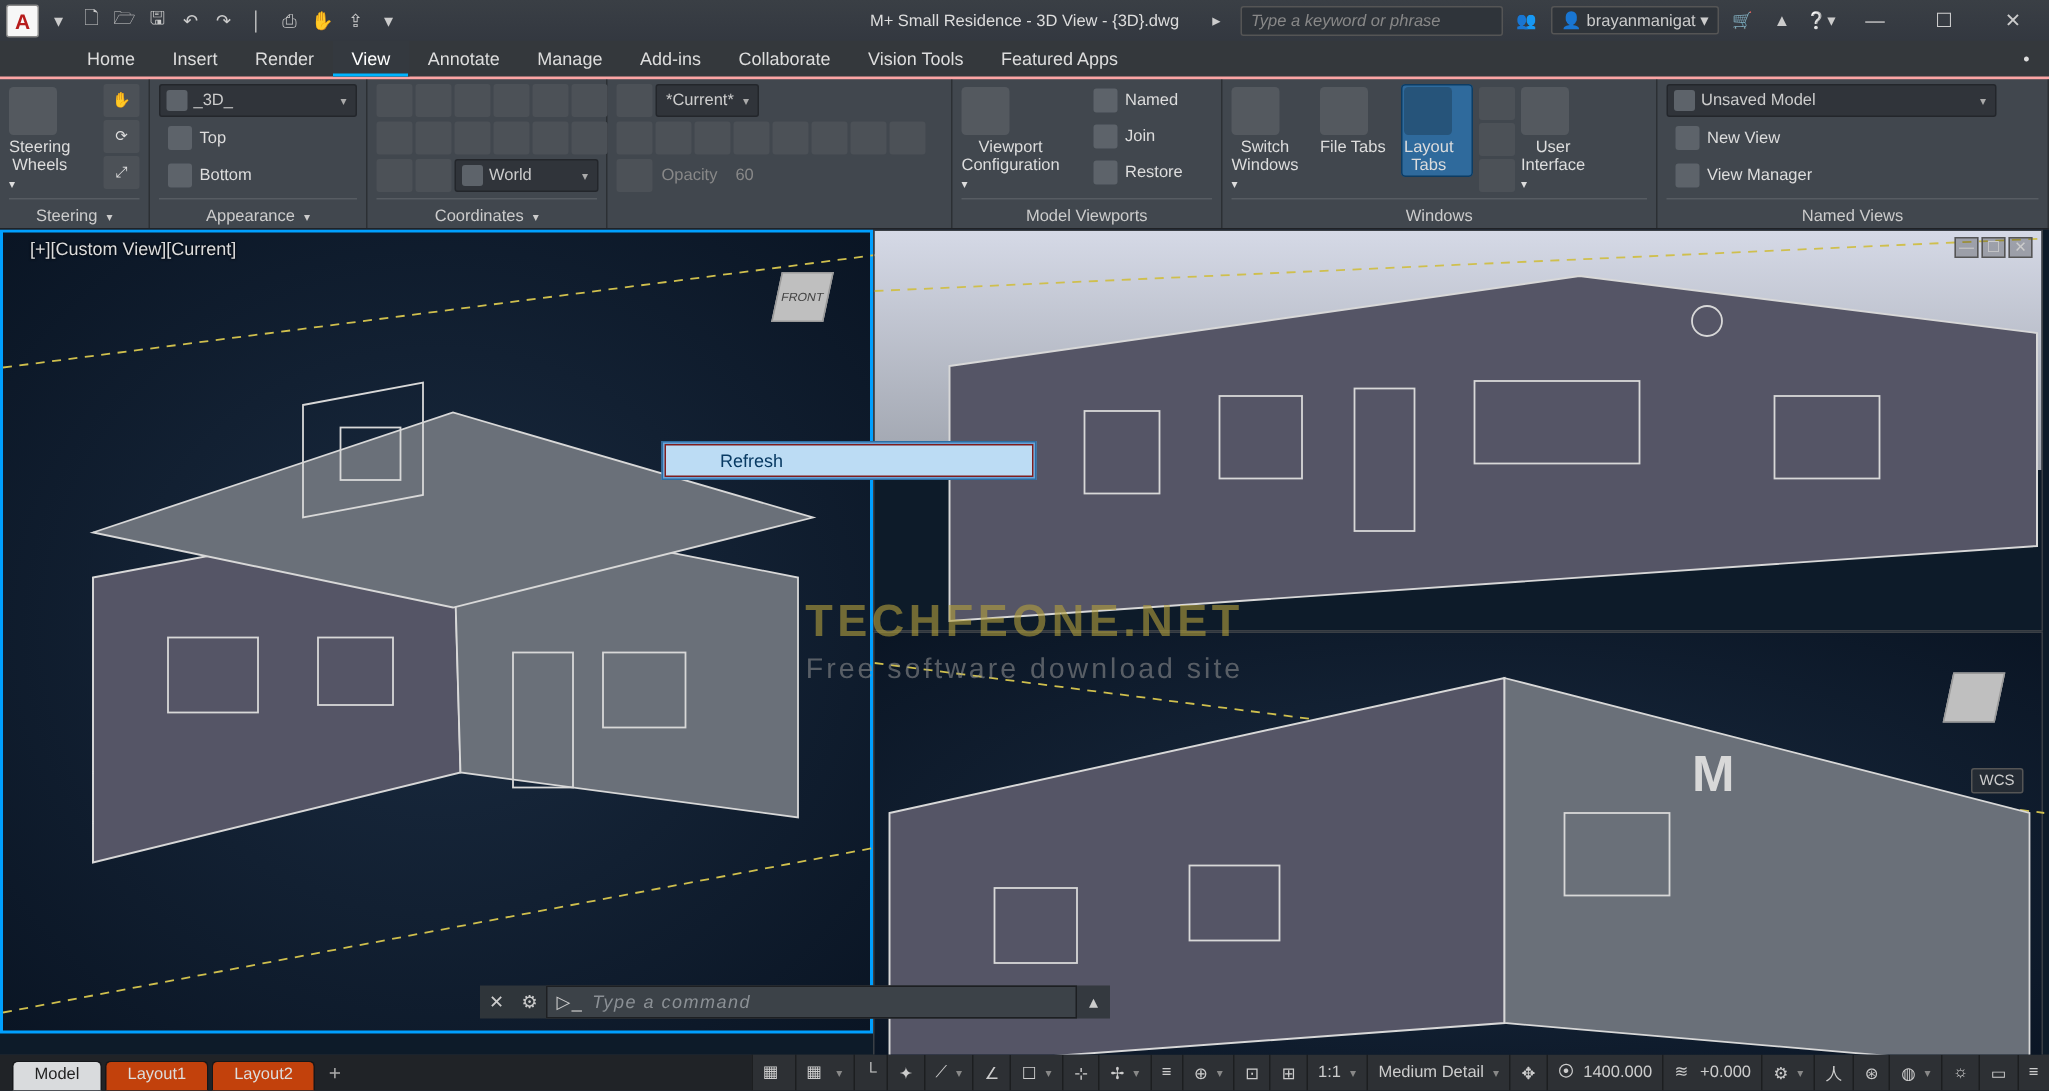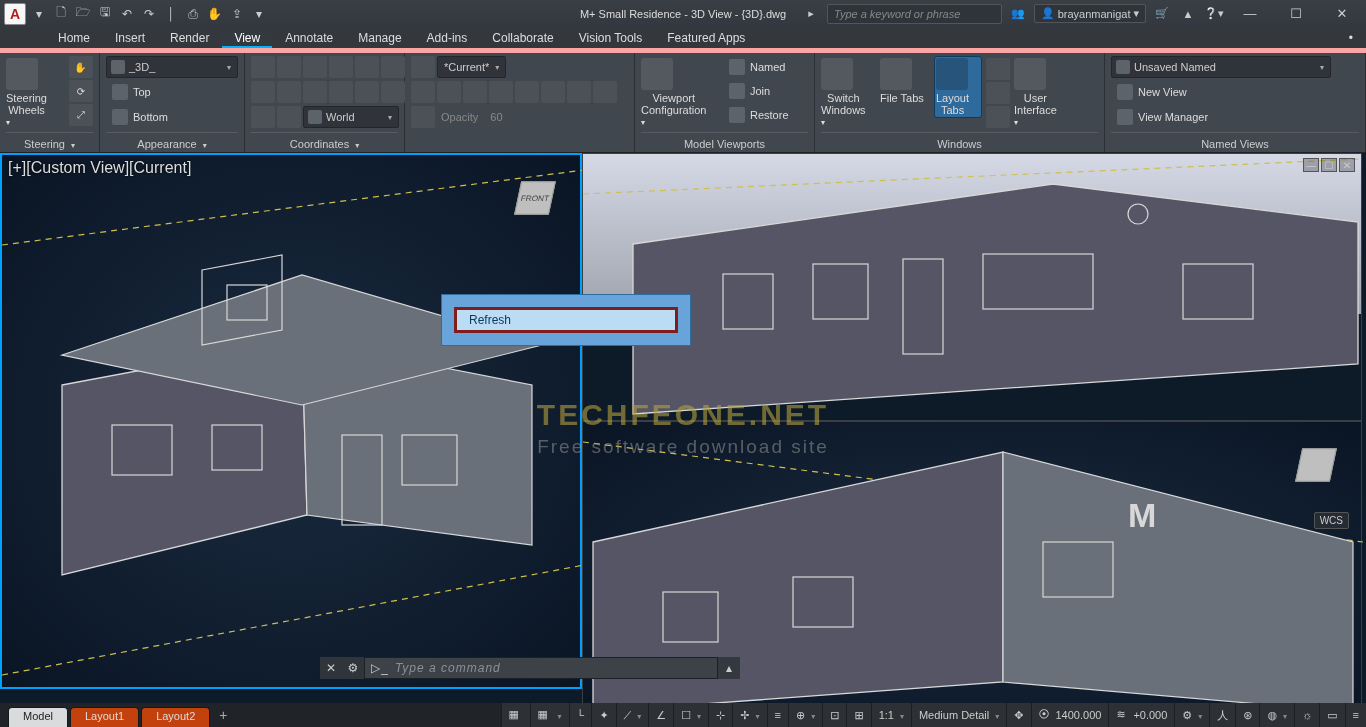--- a/index.html
+++ b/index.html
@@ -12,21 +12,21 @@
 .titlebar .qat .logo { width:22px; height:22px; background:#f7f7f7; display:flex; align-items:center; justify-content:center; border:1px solid #888; font-weight:bold; color:#b71c1c; font-size:14px; border-radius:2px; }
 .titlebar .qat .q { width:18px; height:18px; color:#ccc; font-size:12px; display:inline-flex; align-items:center; justify-content:center; }
 .titlebar .title-center { position:absolute; left:50%; top:0; transform:translateX(-50%); height:100%; display:flex; align-items:center; color:#ddd; }
 .titlebar .right { margin-left:auto; display:flex; align-items:center; gap:6px; padding-right:4px; height:100%; }
 .titlebar .search { background:#2f343a; border:1px solid #555; height:20px; width:175px; padding:0 6px; color:#888; font-style:italic; font-size:11px; display:flex; align-items:center; border-radius:2px; }
 .titlebar .user { display:flex; align-items:center; gap:3px; font-size:11px; background:#2f343a; padding:2px 6px; border:1px solid #555; border-radius:2px;}
 .titlebar .icon { width:20px; text-align:center; }
 .titlebar .winbtn { width:40px; height:100%; display:flex; align-items:center; justify-content:center; color:#ccc; font-size:13px; }
 
 
-.menu { height:26px; background:#34383c; border-bottom:5px solid #fca5a5; display:flex; align-items:stretch; padding-left:46px; font-size:12px; }
+.menu { height:26px; background:#34383c; border-bottom:2px solid #fca5a5; display:flex; align-items:stretch; padding-left:46px; font-size:12px; }
 .menu .tab { padding:0 12px; display:flex; align-items:center; color:#ddd; border-right:1px solid transparent; }
 .menu .tab.active { background:#34393f; box-shadow: inset 0 -2px 0 #00b4ff; color:#fff; }
 
 
 .ribbon { height:100px; background:#41474e; border-bottom:1px solid #202226; display:flex; }
 .panel { border-right:1px solid #2c3034; display:flex; flex-direction:column; padding:3px 6px 0; min-width:0; }
 .panel .panel-body { flex:1; display:flex; align-items:flex-start; gap:4px; }
 .panel .panel-title { height:20px; font-size:11px; color:#ccc; text-align:center; border-top:1px solid #575c62; padding-top:2px; display:flex; align-items:center; justify-content:center; gap:4px; }
 .panel .panel-title .dd::after { content:"▾"; font-size:8px; margin-left:2px; }
 
@@ -46,40 +46,40 @@
 .sel::before { content:""; position:absolute; left:4px; top:3px; width:14px; height:14px; background:#5d636a; border-radius:2px;}
 .sel::after { content:"▾"; font-size:8px; color:#aaa; margin-left:6px; }
 .sel.noicon::before{display:none}
 .sel.noicon{padding-left:6px}
 .btn-active { background:#2f6a9c; box-shadow: inset 0 0 0 1px #0d3c63; }
 
 
 .viewport-area { flex:1; background:#0d1b29; position:relative; overflow:hidden; }
 .vport { position:absolute; background:radial-gradient(ellipse at center, #1a2b40 0%, #0a1524 100%); border:1px solid #3a3f45; }
 .vport.active { border:2px solid #00a0ff; }
-.vport-label { position:absolute; top:4px; left:6px; font-size:16px; color:#ddd; z-index:5; text-shadow:0 0 2px #000; }
+.vport-label { position:absolute; top:4px; left:18px; font-size:12px; color:#ddd; z-index:5; text-shadow:0 0 2px #000; }
 .wcs-badge { position:absolute; top:140px; right:12px; font-size:10px; color:#ccc; border:1px solid #555; padding:2px 5px; background:rgba(60,60,60,.5); border-radius:2px; }
 .viewcube { position:absolute; top:20px; right:20px; width:50px; height:50px; }
 .viewcube .cube { width:34px; height:34px; background:#bfbfbf; transform:rotate(12deg) skewY(-12deg); border:1px solid #999; font-size:8px; display:flex; align-items:center; justify-content:center; color:#444; margin:6px auto 0;}
 .winctrl { position:absolute; top:4px; right:6px; display:flex; gap:2px; font-size:10px; color:#ccc; z-index:5;}
 .winctrl span { width:16px; height:14px; background:rgba(0,0,0,.25); border:1px solid #555; display:inline-flex;align-items:center;justify-content:center;}
 
 
 svg.house { position:absolute; }
 .dashed { stroke:#cfbf4d; stroke-width:1.2; fill:none; stroke-dasharray:6 5; }
 .wall { stroke:#d8d8d8; stroke-width:1.3; fill:#556; }
 .wall2 { stroke:#d8d8d8; stroke-width:1.2; fill:#6a7079; }
 .line { stroke:#d8d8d8; stroke-width:1.2; fill:none; }
 
 
 .sky { background:linear-gradient(#d5d9e6, #9ea3ad 60%, #0d1b29 60%) !important; }
 
 
 .refresh-menu { position:absolute; left:441px; top:141px; width:250px; background:#68a4d9; color:#083a63; font-size:12px; border:1px solid #2e6da1; z-index:50; }
-.refresh-menu div { padding:3px 12px; background:#bcdcf4; border:3px solid #7f1d1d; margin:12px; }
+.refresh-menu div { padding:3px 36px; background:#bcdcf4; border:1px solid #7f1d1d; margin:1px; }
 
 
 .watermark { position:absolute; left:50%; top:50%; transform:translate(-50%,-50%); text-align:center; z-index:40; pointer-events:none;}
 .watermark .l1 { font-family:sans-serif; font-size:30px; letter-spacing:3px; color:rgba(180,160,60,.6); font-weight:bold;text-align:center; }
 .watermark .l2 { font-family:sans-serif; font-size:19px; letter-spacing:2px; color:rgba(150,150,150,.55); margin-top:4px; }
 
 
 .cmdline { position:absolute; left:320px; bottom:24px; width:420px; height:22px; display:flex; align-items:center; background:rgba(50,55,60,.92); font-size:12px; z-index:60; }
 .cmdline .ci { width:22px; height:22px; display:flex; align-items:center; justify-content:center; color:#ccc; }
 .cmdline .box { flex:1; height:22px; border:1px solid #1d1f22; background:#3c4248; display:flex; align-items:center; color:#8b9095; font-style:italic; font-family:Consolas,monospace; padding:0 6px; letter-spacing:1px;}
@@ -315,21 +315,21 @@
         </div>
       </div>
       <div class="panel-title">
           <span>Windows</span>
         </div>
     </div>
 
     <div class="panel" style="flex:1">
       <div class="panel-body col" style="gap:3px;width:100%">
         <div class="sel" style="width:220px">
-            <span>Unsaved Named</span>
+            <span>Unsaved Model</span>
           </div>
         <div class="textbtn">
             <span class="bic"></span>
             <span>New View</span>
           </div>
         <div class="textbtn">
             <span class="bic"></span>
             <span>View Manager</span>
           </div>
       </div>

